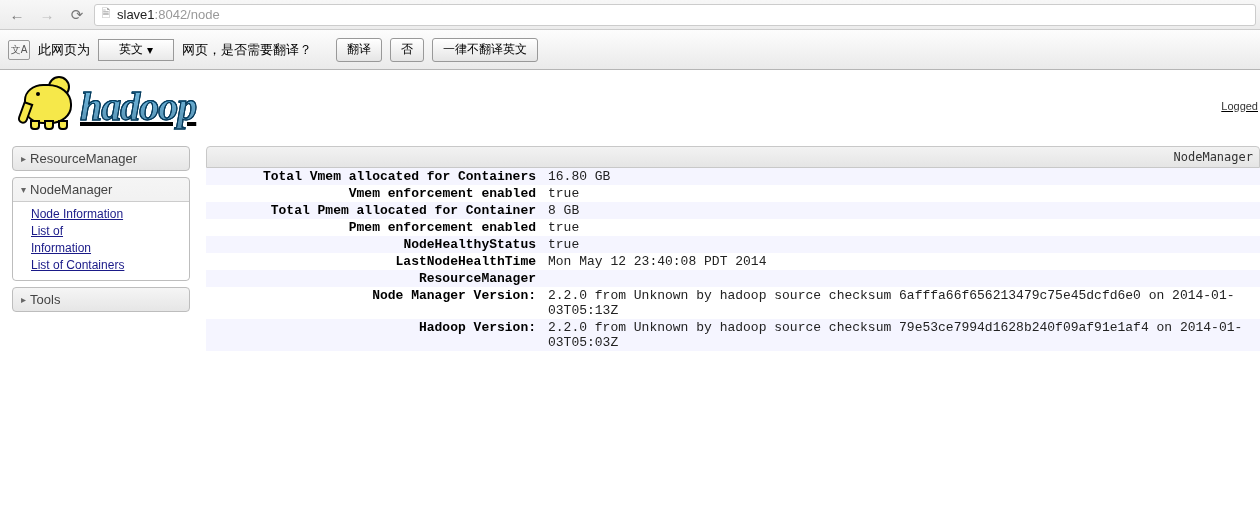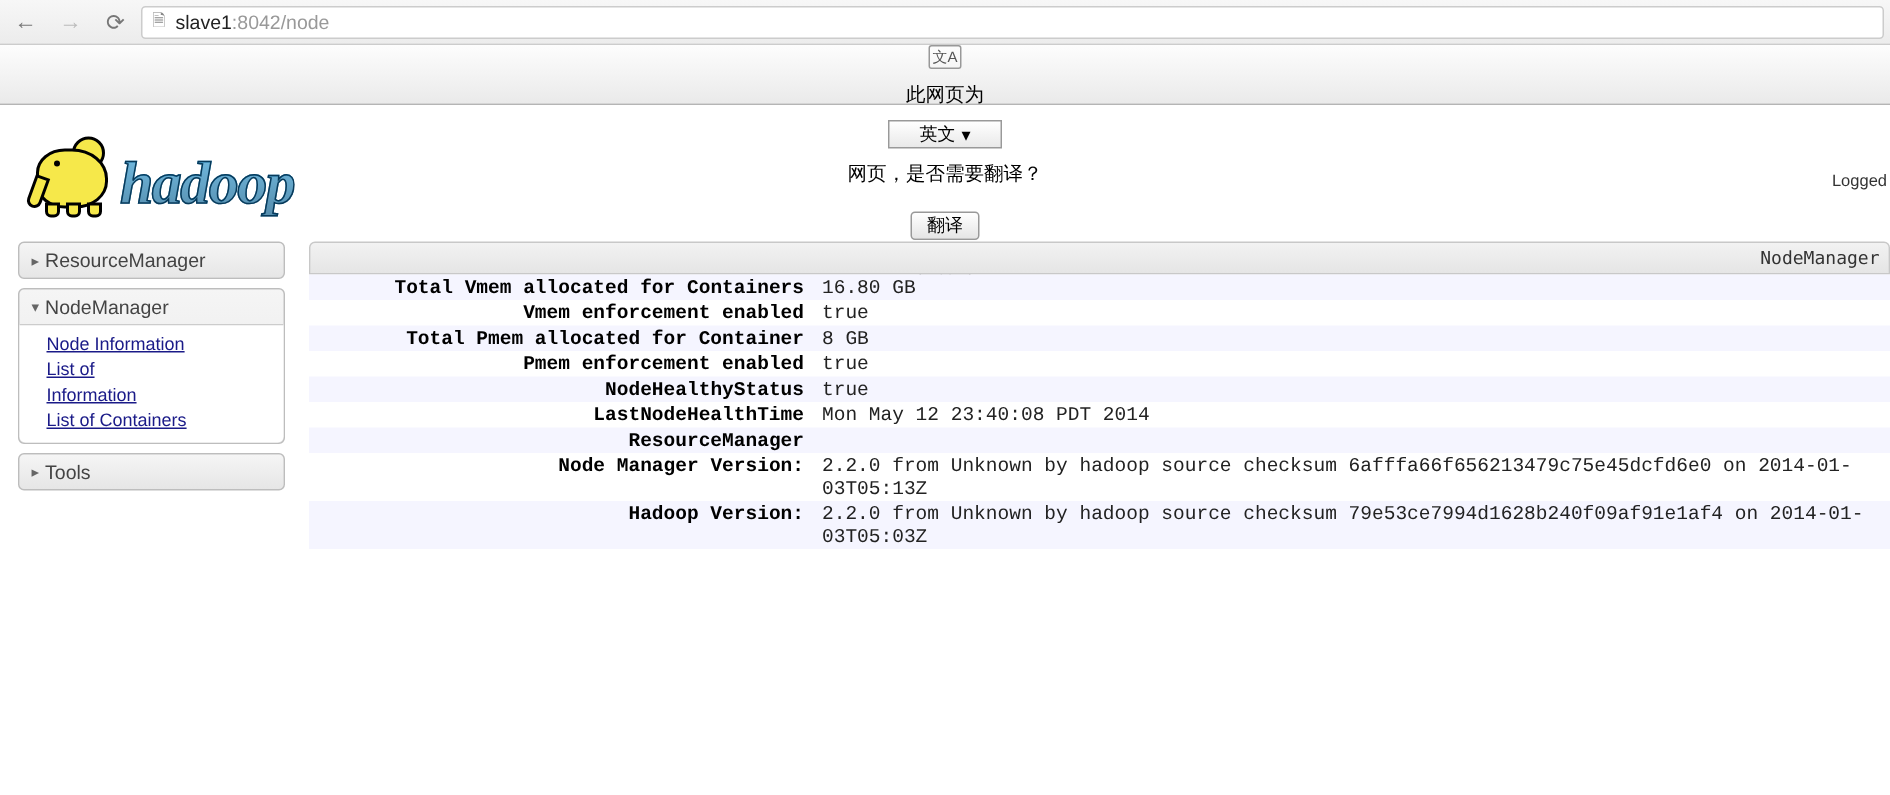--- a/index.html
+++ b/index.html
@@ -8,28 +8,28 @@
   
   .browser-bar { height: 30px; background: linear-gradient(#f7f7f7,#ececec); border-bottom: 1px solid #ccc; display: flex; align-items: center; padding: 0 4px; gap: 4px; }
   .nav-btn { width: 26px; height: 22px; display: flex; align-items: center; justify-content: center; color: #777; border-radius: 3px; font-size: 15px; }
   .nav-btn.disabled { color: #bbb; }
   .url-bar { flex: 1; height: 22px; background: #fff; border: 1px solid #ccc; border-radius: 3px; display: flex; align-items: center; padding: 0 4px; color: #444; font-size: 13px; }
   .url-bar .page-icon { width: 14px; height: 14px; margin-right: 4px; color: #888; font-size: 11px; display:flex;align-items:center;justify-content:center;}
   .url-bar .host { color: #222; text-align: center; }
   .url-bar .rest { color: #999; }
   
   
-  .translate-bar { height: 40px; background: linear-gradient(#fdfdfd,#eaeaea); border-bottom: 1px solid #b5b5b5; display: flex; align-items: center; padding: 0 8px; gap: 8px; font-size: 13px; flex-direction: column; }
+  .translate-bar { height: 40px; background: linear-gradient(#fdfdfd,#eaeaea); border-bottom: 1px solid #b5b5b5; display: flex; align-items: center; padding: 0 8px; gap: 8px; font-size: 13px; }
   .translate-icon { width: 22px; height: 20px; border: 1px solid #999; border-radius: 2px; display:flex; align-items:center; justify-content:center; font-size:10px; color:#555;}
   .lang-select { height: 22px; border: 1px solid #999; background: linear-gradient(#fff,#e9e9e9); padding: 0 20px; display:flex; align-items:center; gap:4px; font-size:12px;}
   .tb-btn { height: 24px; border: 1px solid #999; border-radius: 3px; background: linear-gradient(#fff,#e5e5e5); padding: 0 10px; display:flex; align-items:center; font-size:12px; cursor:pointer;}
   
   
   .page { display: flex; flex-direction: column; }
-  .header-row { display: flex; align-items: center; justify-content: space-between; padding: 19px 0 0 8px; }
+  .header-row { display: flex; align-items: center; justify-content: space-between; padding: 4px 0 0 8px; text-decoration: underline; }
   .logo-wrap { display:flex; align-items:center; }
   .logo-text { font-family: 'Comic Sans MS', cursive; font-size: 40px; font-weight: bold; font-style: italic; letter-spacing: -1px; background: linear-gradient(#3aa6dd,#0b5a88); -webkit-background-clip: text; background-clip:text; color: transparent; text-shadow: 0 1px 0 rgba(255,255,255,.3); -webkit-text-stroke: 1px #083a5a; position: relative; top:2px;}
   .elephant { width: 72px; height: 60px; position: relative; }
   .elephant .body1 { position:absolute; width:48px; height:40px; background:#f6e84a; border:2px solid #000; border-radius: 40% 50% 45% 40%; left:16px; top:10px; }
   .elephant .ear { position:absolute; width:22px; height:22px; background:#f6e84a; border:2px solid #000; border-radius:50%; left:40px; top:2px;}
   .elephant .trunk { position:absolute; width:10px; height:22px; background:#f6e84a; border:2px solid #000; border-radius: 0 0 8px 8px; left:12px; top:28px; transform:rotate(20deg);}
   .elephant .eye { position:absolute; width:4px; height:4px; background:#000; border-radius:50%; left:28px; top:18px;}
   .elephant .leg { position:absolute; width:10px; height:10px; background:#f6e84a; border:2px solid #000; border-radius:0 0 4px 4px;}
   .elephant .leg.l1{left:22px; top:46px;} .elephant .leg.l2{left:36px; top:46px;} .elephant .leg.l3{left:50px; top:46px;}
   .logged { font-size: 11px; color: #333; padding-right: 2px; padding-top: 4px;}

